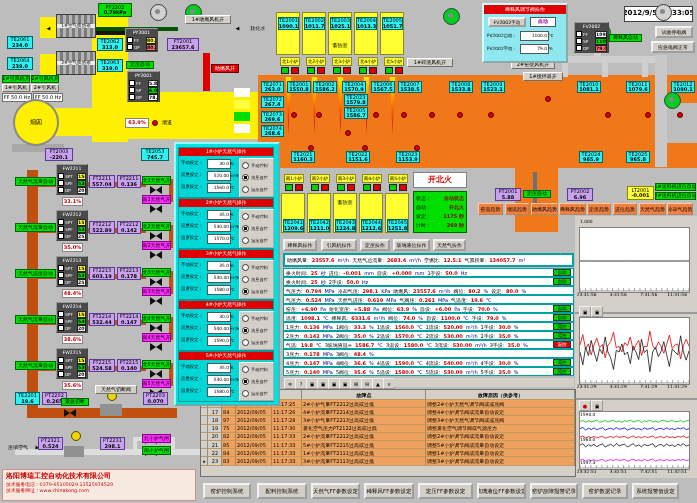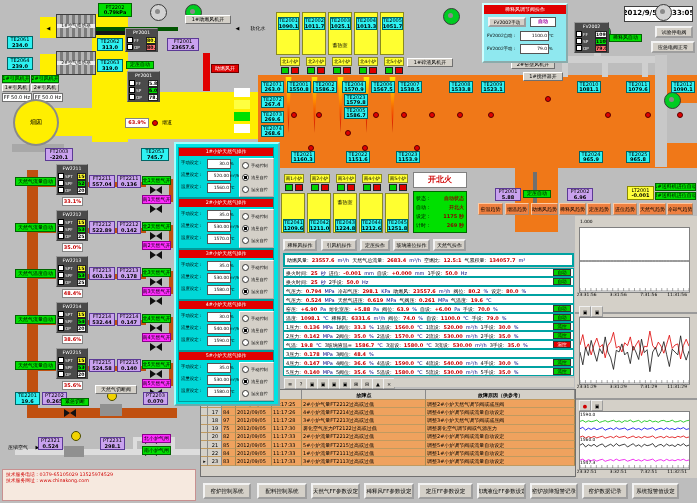--- a/index.html
+++ b/index.html
@@ -106,20 +106,21 @@
   svg.chart{position:absolute;background:#fff;border:1px solid #808080;}
 </style>
 </head>
 <body>
 
 <div id="root">
   <div class="box s-date" style="left:624px;top:6px;width:69px;height:16px;font-size:7px;font-weight:bold;">
     <span class="ln">2012/9/5 11:33:05</span>
   </div>
   <div class="company">
+    <div class="cname">洛阳博瑞工控自动化技术有限公司</div>
     <div class="cline">技术服务电话：0379-65105029  13525974529</div>
     <div class="cline">技术服务网址：www.chinakong.com</div>
   </div>
 <div class="abs" style="left: 92px; top: 14px; width: 36px; height: 128px; background: rgb(255, 239, 0);"></div>
     <div class="abs" style="left: 20px; top: 108px; width: 80px; height: 28px; background: rgb(255, 239, 0);"></div>
     <div class="abs" style="left: 40px; top: 17px; width: 55px; height: 21px; background: rgb(255, 239, 0);"></div>
     <div class="abs" style="left: 40px; top: 54px; width: 55px; height: 21px; background: rgb(255, 239, 0);"></div>
     <div class="abs" style="left: 126px; top: 92px; width: 132px; height: 47px; background: rgb(255, 239, 0);"></div>
     <div class="abs" style="left: 58px; top: 27px; width: 120px; height: 4px; background: rgb(0, 85, 0);"></div>
     <div class="abs" style="left: 95px; top: 31px; width: 40px; height: 4px; background: rgb(21, 21, 21);"></div>

